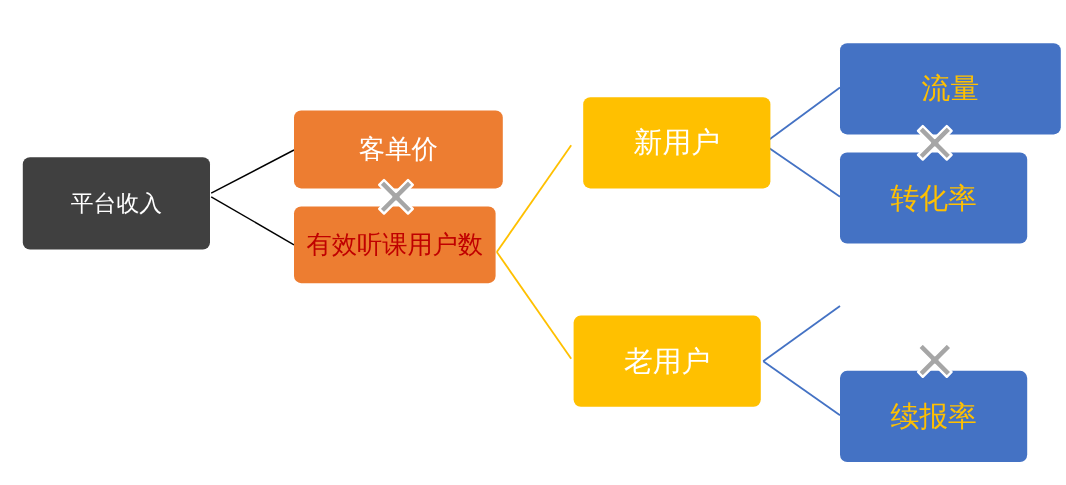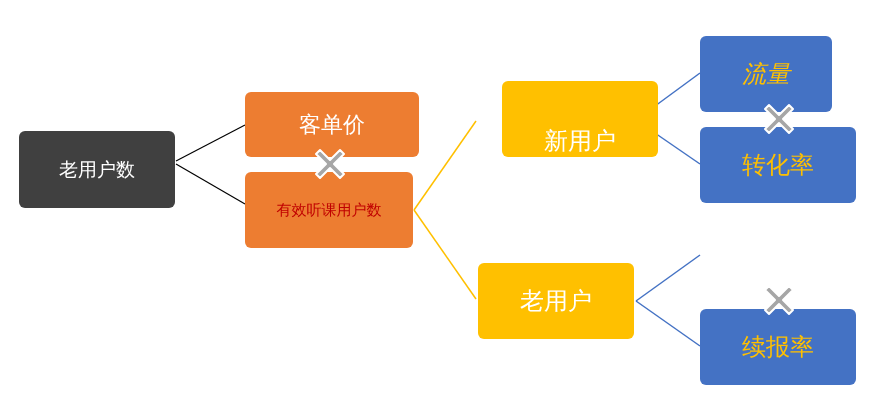--- a/index.html
+++ b/index.html
@@ -28,38 +28,38 @@
     <line x1="414" y1="210" x2="476" y2="121" stroke="#FFC000" stroke-width="1.5"></line>
     <line x1="414" y1="210" x2="476" y2="299" stroke="#FFC000" stroke-width="1.5"></line>
 
     <line x1="636" y1="120" x2="700" y2="73" stroke="#4472C4" stroke-width="1.5"></line>
     <line x1="636" y1="120" x2="700" y2="164" stroke="#4472C4" stroke-width="1.5"></line>
     <line x1="636" y1="301" x2="700" y2="255" stroke="#4472C4" stroke-width="1.5"></line>
     <line x1="636" y1="301" x2="700" y2="346" stroke="#4472C4" stroke-width="1.5"></line>
   </svg>
 
   <div class="node dark" style="left:19px;top:131px;width:156px;height:77px;">
-    <span>老用户数</span>
+    <span>平台收入</span>
   </div>
 
   <div class="node orange" style="left:245px;top:92px;width:174px;height:65px;">
     <span>客单价</span>
   </div>
-  <div class="node orange" style="left:245px;top:172px;width:168px;height:76px;color:#C00000;font-size:15px;">
+  <div class="node orange" style="left:245px;top:172px;width:168px;height:64px;color:#C00000;font-size:21px;">
     <span>有效听课用户数</span>
   </div>
 
-  <div class="node yellow" style="left:502px;top:81px;width:156px;height:76px;align-items:flex-end;">
+  <div class="node yellow" style="left:486px;top:81px;width:156px;height:76px;">
     <span>新用户</span>
   </div>
   <div class="node yellow" style="left:478px;top:263px;width:156px;height:76px;">
     <span>老用户</span>
   </div>
 
-  <div class="node blue" style="left:700px;top:36px;width:132px;height:76px;font-style:italic;">
+  <div class="node blue" style="left:700px;top:36px;width:184px;height:76px;">
     <span>流量</span>
   </div>
   <div class="node blue" style="left:700px;top:127px;width:156px;height:76px;">
     <span>转化率</span>
   </div>
   <div class="node blue" style="left:700px;top:309px;width:156px;height:76px;align-items:center;">
     <span>续报率</span>
   </div>
 
   <svg class="times" style="left:313px;top:147px;" viewBox="0 0 34 34">

